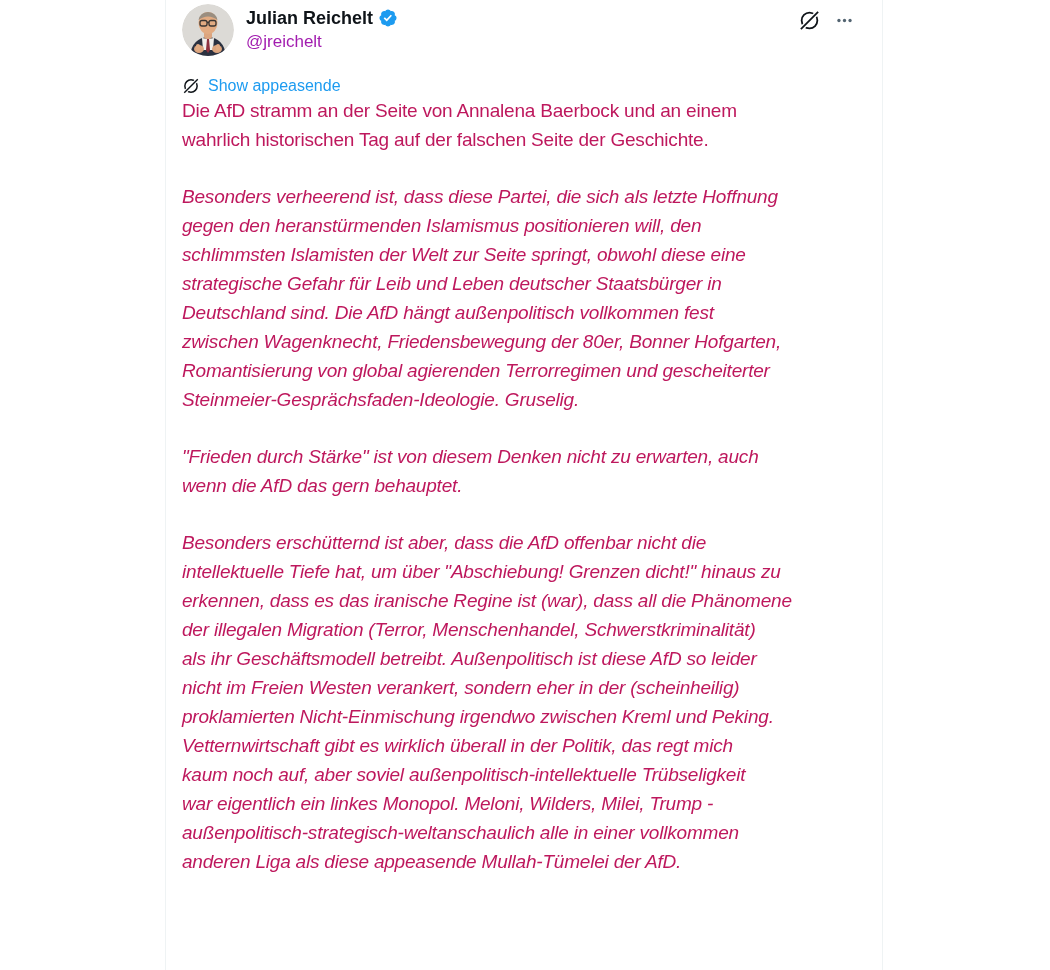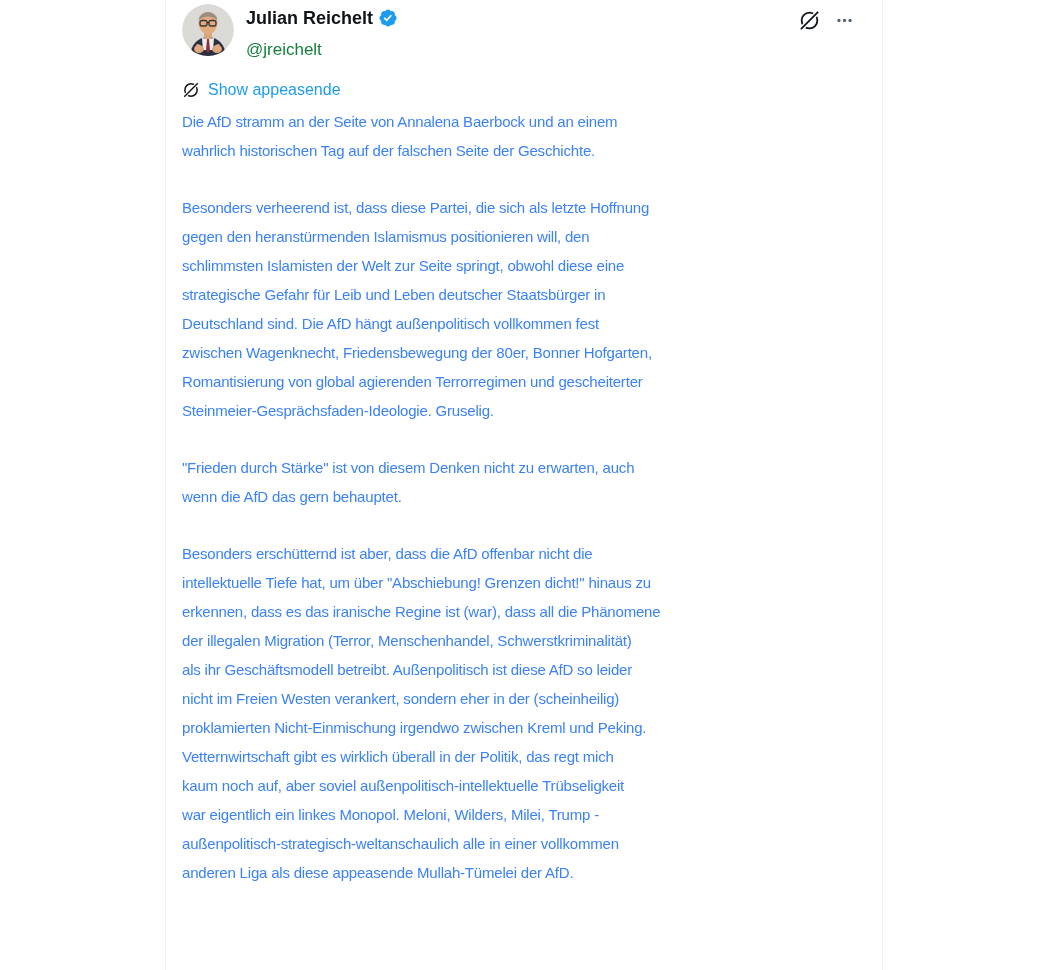--- a/index.html
+++ b/index.html
@@ -46,22 +46,22 @@
     font-size: 18px;
     line-height: 22px;
     font-weight: bold;
     color: #0f1419;
     cursor: pointer;
   }
   .verified-badge { width: 20px; height: 20px; display: inline-block; }
   .author-handle {
     font-size: 17px;
     line-height: 21px;
-    color: #15803d;
-    margin-top: 10px;
+    color: #a21caf;
+    margin-top: 2px;
     cursor: pointer;
   }
   .header-actions {
     position: absolute;
     top: 5px;
     right: 12px;
     display: flex;
     align-items: center;
     gap: 14px;
   }
@@ -85,31 +85,30 @@
     cursor: pointer;
     width: fit-content;
   }
   .translate-icon-svg { width: 18px; height: 18px; color: #0f1419; }
   .translate-label {
     font-size: 16px;
     line-height: 20px;
     color: #1d9bf0;
   }
   .tweet-body {
-    margin-top: 7px;
-    font-size: 15px;
+    font-size: 19px;
     line-height: 29px;
     letter-spacing: -0.2px;
-    color: #3b82f6;
+    color: #be185d;
   }
   .tweet-body p {
     margin: 0;
     white-space: nowrap;
   }
-  .tweet-body p + p { margin-top: 28px; }
+  .tweet-body p + p { margin-top: 28px; font-style: italic; }
 </style>
 </head>
 <body>
 
 <div class="column">
   <article>
 
     <header class="tweet-header">
 
       <div class="avatar">

